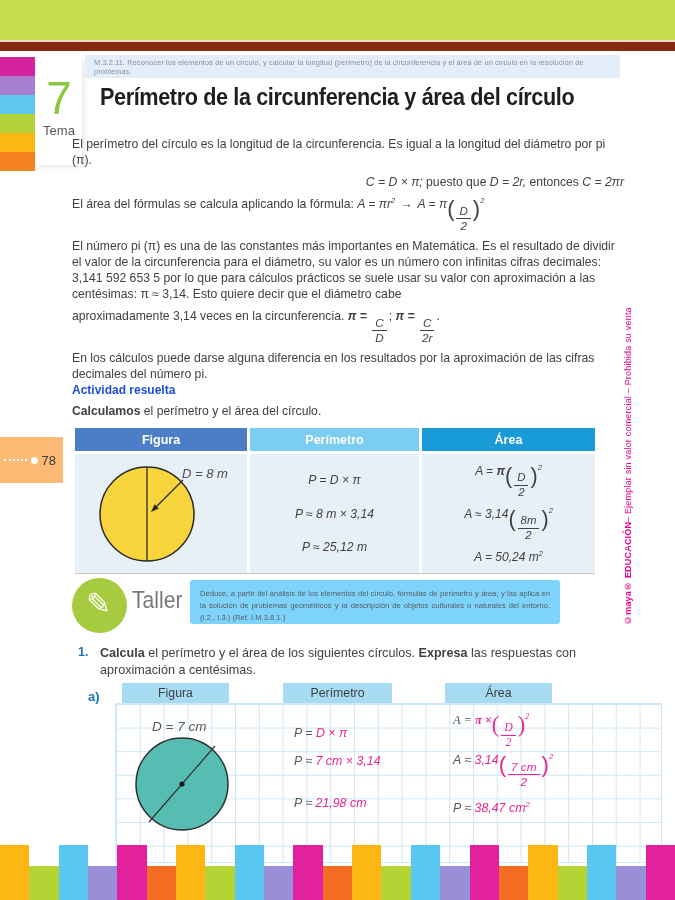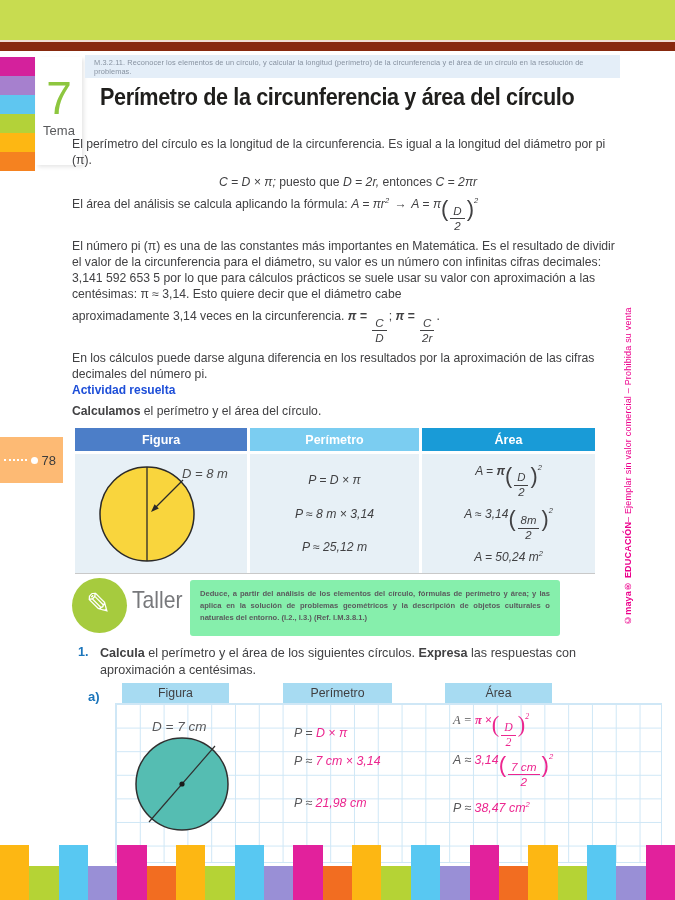--- a/index.html
+++ b/index.html
@@ -26,21 +26,21 @@
                     display:flex; align-items:center; padding:0 9px; box-sizing:border-box; }
   .standard-strip span { font-size:7.4px; color:#8792a0; letter-spacing:.1px; }
 
   
   .title { position:absolute; left:100px; top:84px; width:560px; margin:0; font-size:23px; font-weight:700;
            color:#1f1e1c; letter-spacing:-0.4px; transform:scaleX(0.94); transform-origin:left top; white-space:nowrap; }
 
   
   .body-col { position:absolute; left:72px; top:136px; width:552px; font-size:12.2px; line-height:1.32; }
   .body-col p { margin:0 0 6px 0; }
-  .formula-center { text-align:center; margin:2px 0 6px 0 !important; }
+  .formula-center { text-align:right; margin:2px 0 6px 0 !important; }
   .mi { font-style:italic; }
   .pi { font-style:italic; font-weight:700; }
   .arrow { margin:0 5px; }
   .frac { display:inline-flex; flex-direction:column; align-items:center; vertical-align:-0.55em;
           line-height:1.05; margin:0 2px; font-style:italic; font-size:0.95em; }
   .fnum { border-bottom:1.2px solid currentColor; padding:0 3px 1px 3px; }
   .fden { padding-top:1px; }
   .paren { font-size:1.8em; font-weight:300; line-height:.9; vertical-align:-0.38em; font-style:normal; }
   sup.s { font-size:0.62em; font-style:italic; }
 
@@ -62,22 +62,22 @@
                 align-items:center; font-size:12.2px; color:#414143; }
   .t1-cell.c3 { width:173px; display:flex; flex-direction:column; justify-content:space-evenly;
                 align-items:center; font-size:12px; color:#414143; padding:2px 0; box-sizing:border-box; }
 
   
   .taller-circle { position:absolute; left:72px; top:578px; width:55px; height:55px; border-radius:50%;
                    background:#a6cb3e; display:flex; align-items:center; justify-content:center; }
   .pencil { color:#fff; font-size:30px; line-height:1; transform:translate(-1px,-2px); }
   .taller-label { position:absolute; left:132px; top:586px; font-size:24px; color:#77787b;
                   transform:scaleX(0.88); transform-origin:left top; }
-  .taller-box { position:absolute; left:190px; top:580px; width:370px; height:56px; background:#86efac;
-                border-radius:3px; box-sizing:border-box; padding:8px 10px;font-weight:bold; }
+  .taller-box { position:absolute; left:190px; top:580px; width:370px; height:44px; background:#7dd3fc;
+                border-radius:3px; box-sizing:border-box; padding:8px 10px; }
   .taller-box span { font-size:7.6px; color:#5a5b5d; line-height:1.55; text-align:justify; display:block; }
 
   
   .ex-number { position:absolute; left:78px; top:645px; font-size:12.6px; font-weight:700; color:#1b75bb; }
   .ex-text { position:absolute; left:100px; top:645px; width:478px; font-size:12.6px; line-height:1.35; }
   .item-label { position:absolute; left:88px; top:689px; font-size:13px; font-weight:700; color:#1b75bb; }
 
   .bt-h { position:absolute; top:683px; height:20px; background:#a7dbf2; color:#3f3f41; font-size:12.3px;
           display:flex; align-items:center; justify-content:center; }
   .bt-h.h1 { left:122px; width:107px; }
@@ -148,21 +148,21 @@
     <span>M.3.2.11. Reconocer los elementos de un círculo, y calcular la longitud (perímetro) de la circunferencia y el área de un círculo en la resolución de problemas.</span>
   </div>
 
   <h1 class="title">Perímetro de la circunferencia y área del círculo</h1>
 
   <div class="body-col">
     <p>El perímetro del círculo es la longitud de la circunferencia. Es igual a la longitud del diámetro por pi (π).</p>
 
     <p class="formula-center"><span class="mi">C = D × π; </span><span>puesto que </span><span class="mi">D = 2r, </span><span>entonces </span><span class="mi">C = 2πr</span></p>
 
-    <p><span>El área del análisis se calcula aplicando la fórmula: </span><span class="mi">A = πr</span><sup class="s">2</sup><span class="arrow">→</span><span class="mi">A = π</span><span class="paren">(</span><span class="frac">
+    <p><span>El área del fórmulas se calcula aplicando la fórmula: </span><span class="mi">A = πr</span><sup class="s">2</sup><span class="arrow">→</span><span class="mi">A = π</span><span class="paren">(</span><span class="frac">
           <span class="fnum">D</span>
           <span class="fden">2</span>
         </span><span class="paren">)</span><sup class="s">2</sup></p>
 
     <p>El número pi (π) es una de las constantes más importantes en Matemática. Es el resultado de dividir el valor de la circunferencia para el diámetro, su valor es un número con infinitas cifras decimales: 3,141 592 653 5 por lo que para cálculos prácticos se suele usar su valor con aproximación a las centésimas: π ≈ 3,14. Esto quiere decir que el diámetro cabe</p>
 
     <p><span>aproximadamente 3,14 veces en la circunferencia. </span><span class="pi">π = </span><span class="frac">
           <span class="fnum">C</span>
           <span class="fden">D</span>
         </span><span>; </span><span class="pi">π = </span><span class="frac">

